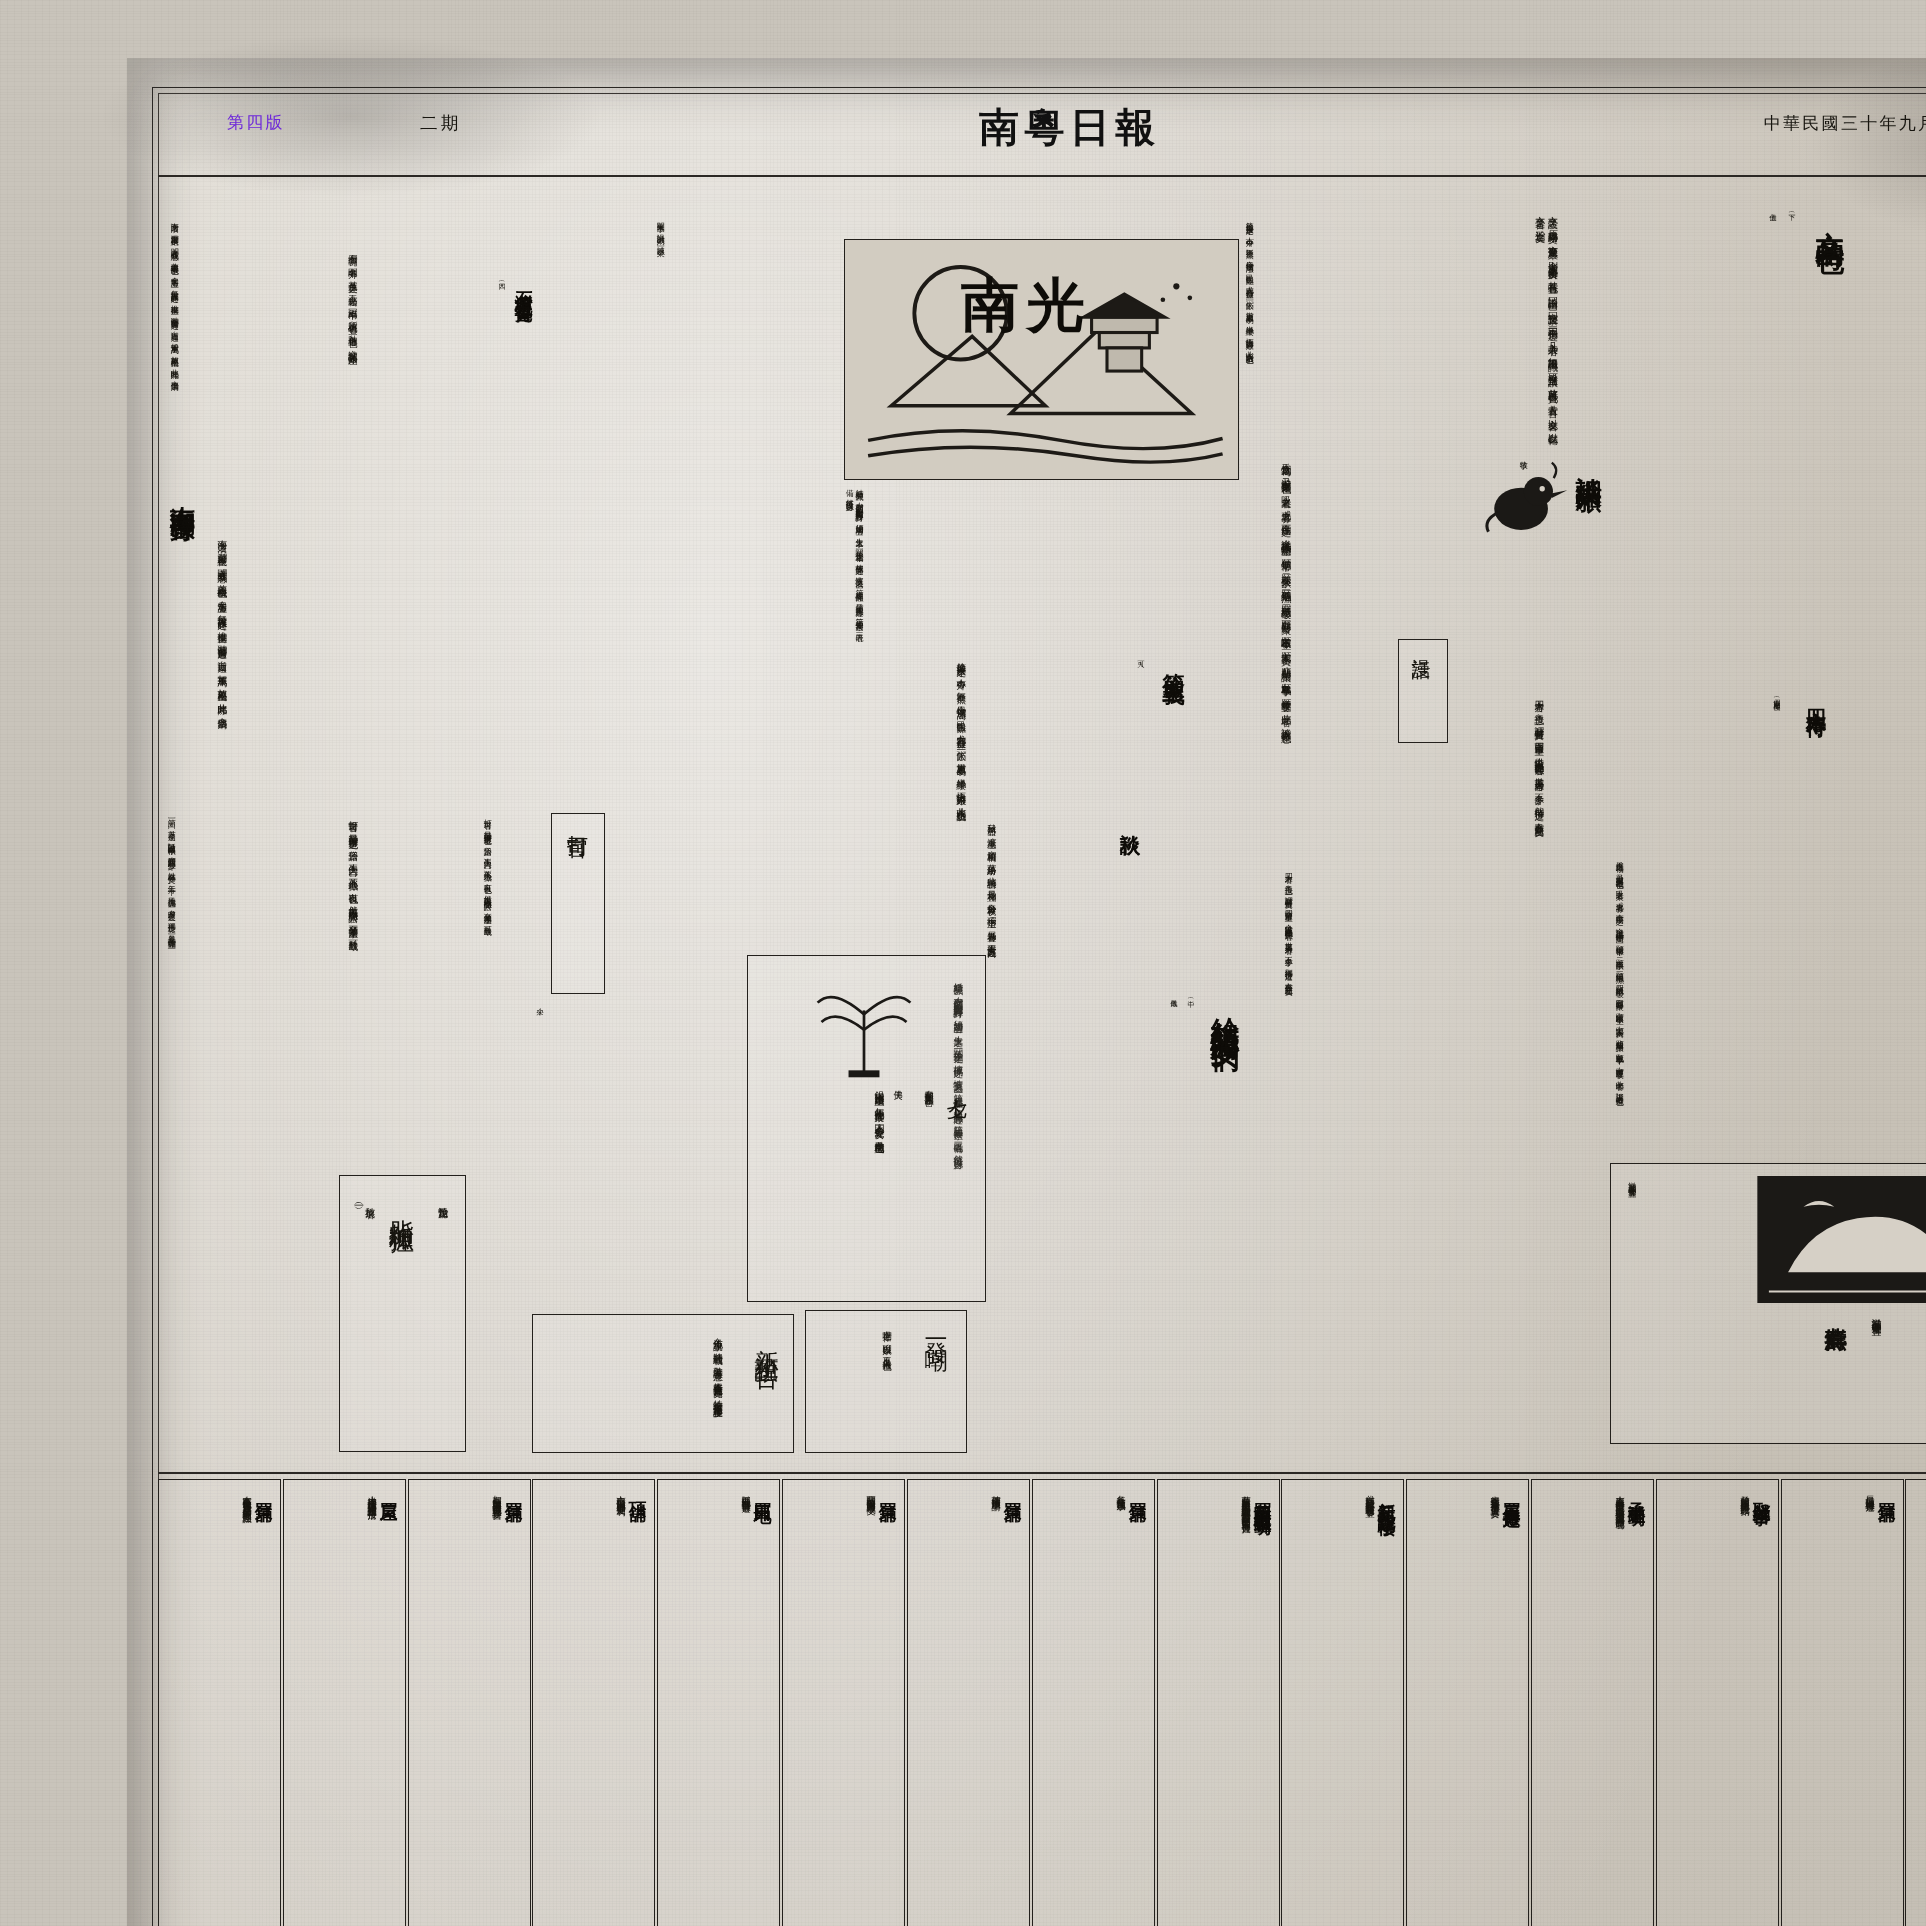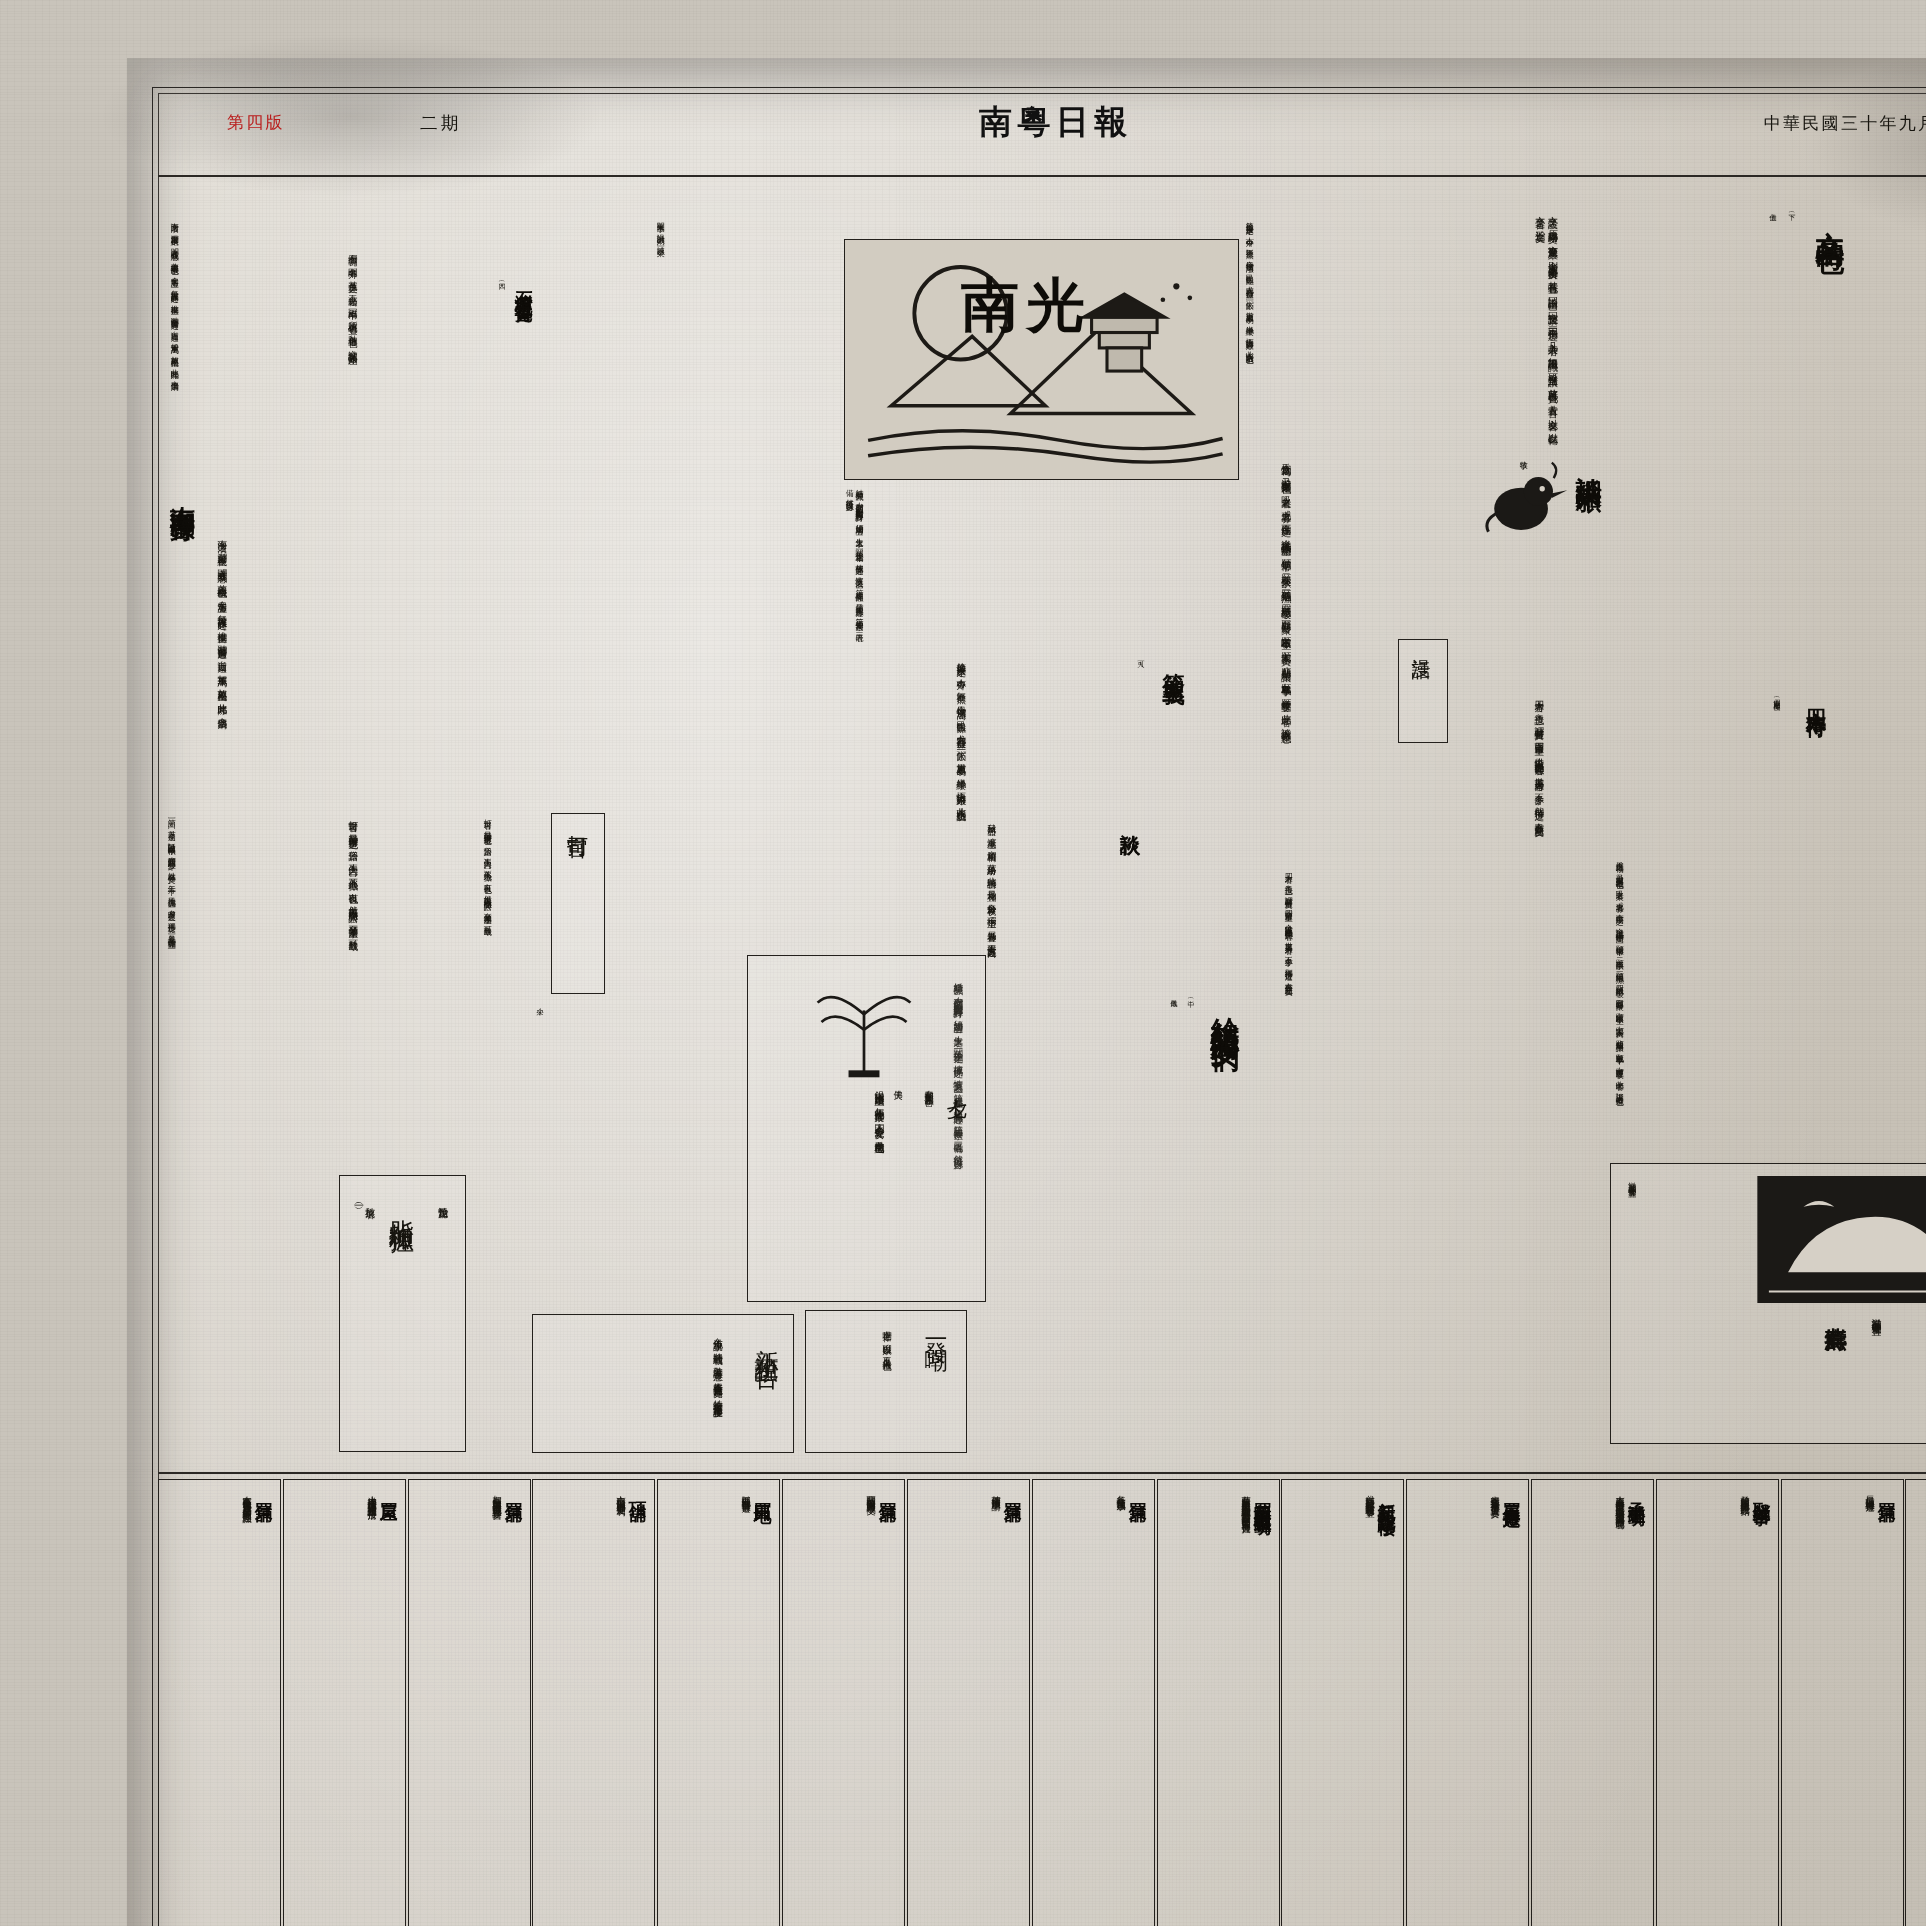--- a/index.html
+++ b/index.html
@@ -48,24 +48,24 @@
     white-space:pre-wrap;
     line-height:1.28;
     color:#17150f;
     letter-spacing:0.8px;
   }
 
   
   .masthead{position:absolute;left:158px;top:96px;width:1872px;height:73px;}
   .paper-name{
     position:absolute;left:821px;top:3.9px;
-    font-size:33px;font-weight:bold;color:#111;letter-spacing:5.4px;
+    font-size:40px;font-weight:bold;color:#111;letter-spacing:5.4px;
     font-family:"DejaVu Serif","Liberation Serif",serif;
   }
-  .issue-left{position:absolute;left:69px;top:15.4px;font-size:17px;color:#b91c1c;letter-spacing:2.3px;}
+  .issue-left{position:absolute;left:69px;top:15.4px;font-size:17px;color:#6d28d9;letter-spacing:2.3px;}
   .issue-left2{position:absolute;left:262px;top:15.4px;font-size:17.7px;color:#17150f;letter-spacing:3.1px;}
   .date-right{position:absolute;right:54px;top:16px;font-size:17px;color:#17150f;letter-spacing:2.3px;}
 
   
   .rule{position:absolute;background:#2b2824;}
 
   
   .block{position:absolute;}
   .block .v{font-size:9.6px;}
   .tiny .v{font-size:8px;line-height:1.22;}

